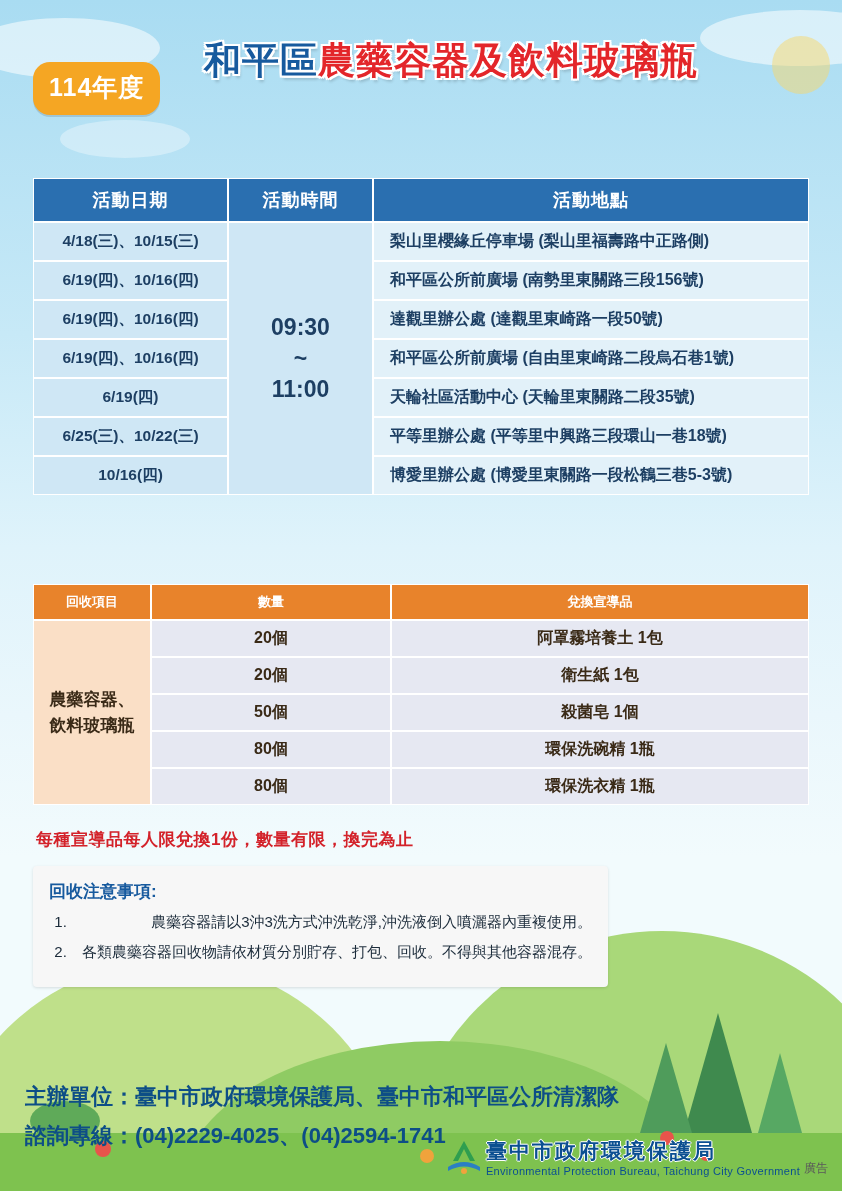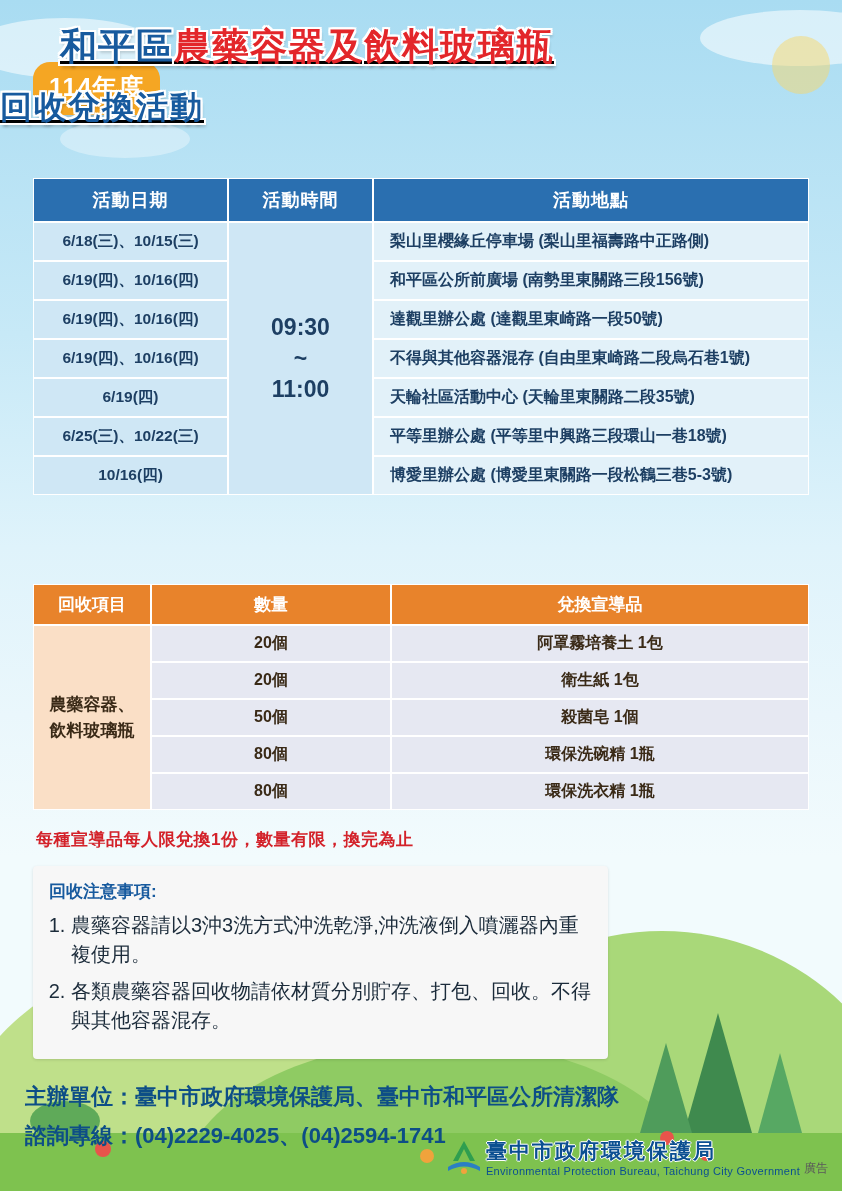--- a/index.html
+++ b/index.html
@@ -15,21 +15,21 @@
     background: linear-gradient(#a9dcf2 0%, #c7e9f7 28%, #dff3fb 46%, #eaf7fc 60%, #f2fbfd 72%);
   }
   
   .cloud { position:absolute; background:#ffffff; opacity:.55; border-radius:50%; }
   .hill {
     position:absolute; border-radius:50% 50% 0 0 / 100% 100% 0 0;
   }
   .sun { position:absolute; border-radius:50%; }
 
   
-  .header { position:absolute; top:22px; left:0; width:100%; text-align:left;text-decoration:underline; }
+  .header { position:absolute; top:36px; left:0; width:100%; text-align:center; }
   .badge {
     position:absolute; left:33px; top:62px;
     background:#f5a623; color:#fff; font-weight:bold; font-size:25px;
     padding:9px 16px 11px; border-radius:17px; letter-spacing:1px;
     box-shadow:0 2px 0 rgba(0,0,0,.12);
   }
   .title-line1 {
     font-size:37px; font-weight:bold; letter-spacing:1px;
     margin-left:60px;
     text-shadow: -2px 0 #fff, 0 -2px #fff, 2px 0 #fff, 0 2px #fff,
@@ -56,21 +56,21 @@
     padding:8px 6px; text-align:center; background:#cfe7f5;
   }
   .sched td.place { background:#e2f1f9; text-align:left; padding-left:16px; font-size:16px; }
   .sched td.time { background:#cfe7f5; font-size:23px; line-height:1.35; }
   .col-date  { width:195px; }
   .col-time  { width:145px; }
 
   
   .items { position:absolute; left:33px; top:584px; width:776px; border-collapse:separate; border-spacing:0; }
   .items th {
-    background:#e8832b; color:#fff; font-size:17px; font-weight:bold;
+    background:#e8832b; color:#fff; font-size:13px; font-weight:bold;
     padding:8px 0; border:1px solid #ffffff;
   }
   .items td {
     border:1px solid #ffffff; font-size:16px; font-weight:bold; color:#3a2a17;
     padding:7px 0; text-align:center; background:#e6e8f2;
   }
   .items td.cat {
     background:#fadfc6; font-size:17px; line-height:1.5; width:118px; color:#3a2a17;
   }
   .items td.qty { width:240px; }
@@ -81,21 +81,21 @@
   }
 
   
   .notice {
     position:absolute; left:33px; top:866px; width:575px;
     background:#f7f7f7; border-radius:4px; padding:14px 16px 16px;
     box-shadow:0 1px 3px rgba(0,0,0,.12);
   }
   .notice h3 { color:#175a9e; font-size:17px; margin-bottom:8px; font-weight:bold; }
   .notice ol { margin:0; padding-left:22px; }
-  .notice li { font-size:20px; color:#1b2b3a; line-height:1.45; margin-bottom:8px; }
+  .notice li { font-size:15px; color:#1b2b3a; line-height:1.45; margin-bottom:8px;text-align:right; }
 
   .org {
     position:absolute; left:25px; top:1078px; color:#0d4e86; font-size:22px;
     font-weight:bold; line-height:1.75;
   }
 
   
   .footer-logo { position:absolute; right:14px; bottom:14px; display:flex; align-items:center; gap:0; }
   .logo-mark { width:44px; height:40px; position:relative; }
   .logo-text-zh { color:#0b4f91; font-size:21px; font-weight:bold; letter-spacing:2px;
@@ -126,52 +126,51 @@
   <div style="position:absolute;left:420px;bottom:28px;width:14px;height:14px;border-radius:50%;background:#f0a33c;"></div>
   <div style="position:absolute;left:660px;bottom:46px;width:14px;height:14px;border-radius:50%;background:#e8544b;"></div>
   <div style="position:absolute;left:700px;bottom:30px;width:12px;height:12px;border-radius:50%;background:#e8544b;"></div>
 
   <div class="badge">114年度</div>
 
   <div class="header">
     <div class="title-line1">
       <span class="t-blue">和平區</span><span class="t-red">農藥容器及</span><span class="t-red">飲料玻璃瓶</span>
     </div>
-    <div class="title-line2">回收兌換活動</div>
   </div>
 
   <table class="sched">
     <thead>
       <tr>
         <th class="col-date">活動日期</th>
         <th class="col-time">活動時間</th>
         <th>活動地點</th>
       </tr>
     </thead>
     <tbody>
       <tr>
-        <td>6/18(三)、10/15(三)</td>
+        <td>4/18(三)、10/15(三)</td>
         <td class="time" rowspan="7">
           <span>09:30</span><br>
           <span>~</span><br>
           <span>11:00</span>
         </td>
         <td class="place">梨山里櫻緣丘停車場 (梨山里福壽路中正路側)</td>
       </tr>
       <tr>
         <td>6/19(四)、10/16(四)</td>
         <td class="place">和平區公所前廣場 (南勢里東關路三段156號)</td>
       </tr>
       <tr>
         <td>6/19(四)、10/16(四)</td>
         <td class="place">達觀里辦公處 (達觀里東崎路一段50號)</td>
       </tr>
       <tr>
         <td>6/19(四)、10/16(四)</td>
-        <td class="place">不得與其他容器混存 (自由里東崎路二段烏石巷1號)</td>
+        <td class="place">和平區公所前廣場 (自由里東崎路二段烏石巷1號)</td>
       </tr>
       <tr>
         <td>6/19(四)</td>
         <td class="place">天輪社區活動中心 (天輪里東關路二段35號)</td>
       </tr>
       <tr>
         <td>6/25(三)、10/22(三)</td>
         <td class="place">平等里辦公處 (平等里中興路三段環山一巷18號)</td>
       </tr>
       <tr>

